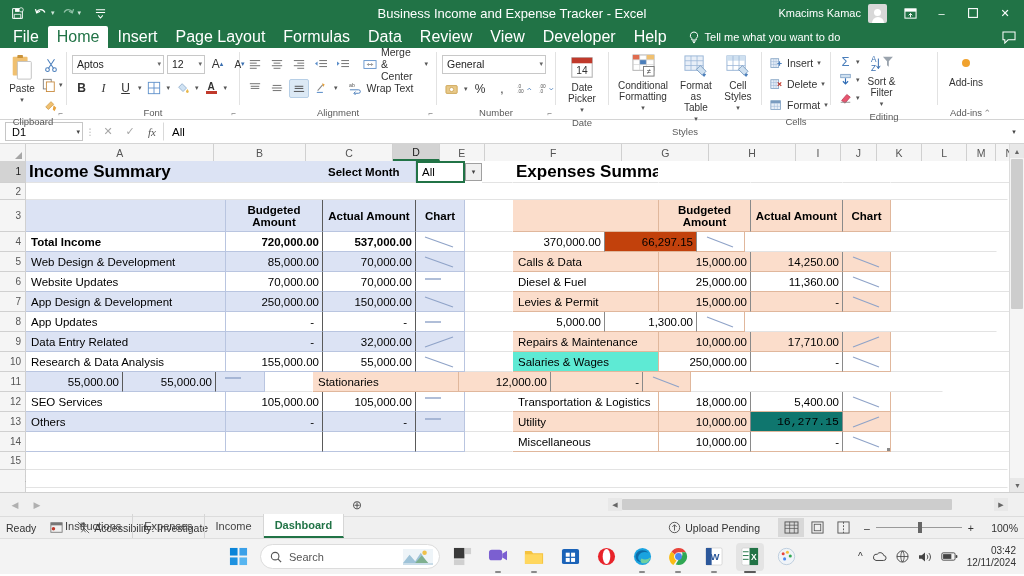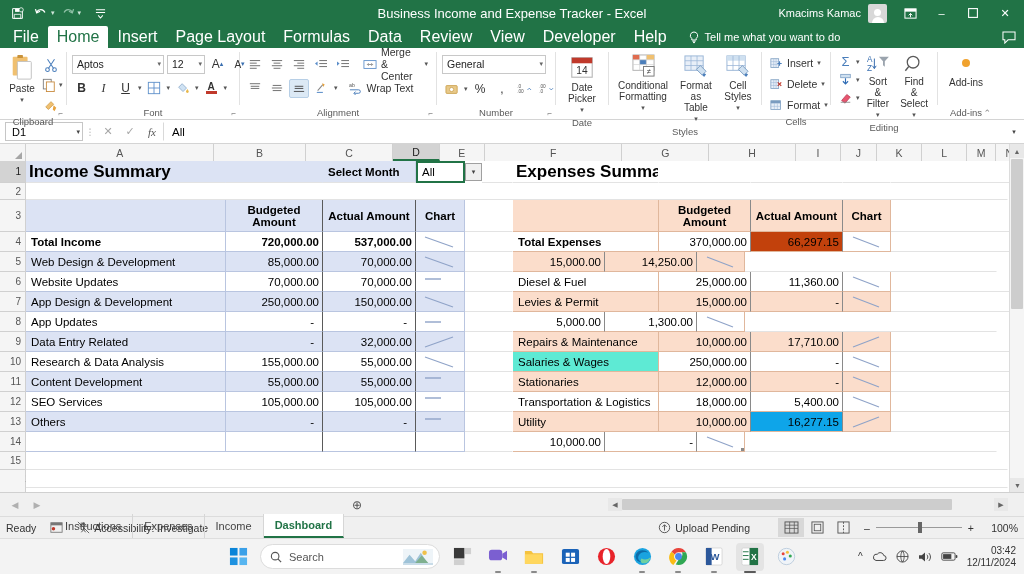--- a/index.html
+++ b/index.html
@@ -632,28 +632,20 @@
           </div>
         </div>
         <div class="bigbtn" style="width:40px;">
           <svg width="24" height="20" viewBox="0 0 26 22">
               <text x="1" y="9" font-size="9" fill="#3a6fb0" font-family="sans-serif">A</text>
               <text x="1" y="19" font-size="9" fill="#3a6fb0" font-family="sans-serif">Z</text>
               <path d="M9 5v11M7 13l2 3 2-3" stroke="#3a6fb0" stroke-width="1.1" fill="none"></path>
               <path d="M14 3h11l-4.5 5v6l-2-1.5V8z" fill="#9aa3ad"></path>
             </svg>
           <span class="lbl">Sort &amp; Filter</span>
-          <span class="caret">▾</span>
-        </div>
-        <div class="bigbtn" style="width:40px;">
-          <svg width="22" height="20" viewBox="0 0 24 22">
-              <circle cx="11" cy="9" r="6.4" fill="none" stroke="#5a5a5a" stroke-width="1.4"></circle>
-              <path d="M6.3 13.6L2.5 18.5" stroke="#5a5a5a" stroke-width="1.6"></path>
-            </svg>
-          <span class="lbl">Find &amp; Select</span>
           <span class="caret">▾</span>
         </div>
       </div>
       <div class="grp-label">Editing</div>
     </div>
     <div class="grp-sep"></div>
 
     <div class="grp" style="width:56px;">
       <div class="grp-body" style="justify-content:center;padding-top:6px;">
         <div class="bigbtn" style="width:46px;">
@@ -762,41 +754,41 @@
         <div class="gridrow">
           <div class="cell" style="width:200px;background:#fff;font-weight:bold;border-right-color:#b9c5e0;border-bottom-color:#b9c5e0;padding-left:5px;">Total Income</div>
           <div class="cell r" style="width:97px;background:#fff;font-weight:bold;border-right-color:#5a5a5a;border-bottom-color:#b9c5e0;">720,000.00</div>
           <div class="cell r" style="width:93px;background:#fff;font-weight:bold;border-right-color:#5a5a5a;border-bottom-color:#b9c5e0;">537,000.00</div>
           <div class="cell c" style="width:49px;background:#fff;border-right-color:#b9c5e0;border-bottom-color:#b9c5e0;">
             <svg width="34" height="14" viewBox="0 0 34 14">
                 <path d="M2 2 L30 12" stroke="#8fa3c8" stroke-width="1.1" fill="none"></path>
               </svg>
           </div>
           <div class="cell nb" style="width:48px;"></div>
-          <div class="cell" style="width:146px;background:#fff;font-weight:bold;border-right-color:#e0b79c;border-bottom-color:#e0b79c;padding-left:5px;">Total Expenses</div>
           <div class="cell r" style="width:92px;background:#fff;border-right-color:#8a8a8a;border-bottom-color:#e0b79c;">370,000.00</div>
           <div class="cell r" style="width:92px;background:#c2410c;border-right-color:#8a8a8a;border-bottom-color:#e0b79c;">66,297.15</div>
           <div class="cell c" style="width:48px;background:#fff;border-right-color:#e0b79c;border-bottom-color:#e0b79c;">
             <svg width="32" height="14" viewBox="0 0 32 14">
                 <path d="M2 2 L28 12" stroke="#8fa3c8" stroke-width="1.1" fill="none"></path>
               </svg>
           </div>
           <div class="cell nb" style="width:252px;"></div>
         </div>
 
         <div class="gridrow">
           <div class="cell" style="width:200px;background:#dce3f4;border-right-color:#b9c5e0;border-bottom-color:#b9c5e0;padding-left:5px;">Web Design &amp; Development</div>
           <div class="cell r" style="width:97px;background:#dce3f4;border-right-color:#5a5a5a;border-bottom-color:#b9c5e0;">85,000.00</div>
           <div class="cell r" style="width:93px;background:#dce3f4;border-right-color:#5a5a5a;border-bottom-color:#b9c5e0;">70,000.00</div>
           <div class="cell c" style="width:49px;background:#dce3f4;border-right-color:#b9c5e0;border-bottom-color:#b9c5e0;">
             <svg width="34" height="14" viewBox="0 0 34 14">
                 <path d="M2 2 L30 12" stroke="#8fa3c8" stroke-width="1.1" fill="none"></path>
               </svg>
           </div>
           <div class="cell nb" style="width:48px;"></div>
+          <div class="cell" style="width:146px;background:#fbddcb;border-right-color:#e0b79c;border-bottom-color:#e0b79c;padding-left:5px;">Calls &amp; Data</div>
           <div class="cell r" style="width:92px;background:#fbddcb;border-right-color:#8a8a8a;border-bottom-color:#e0b79c;">15,000.00</div>
           <div class="cell r" style="width:92px;background:#fbddcb;border-right-color:#8a8a8a;border-bottom-color:#e0b79c;">14,250.00</div>
           <div class="cell c" style="width:48px;background:#fbddcb;border-right-color:#e0b79c;border-bottom-color:#e0b79c;">
             <svg width="32" height="14" viewBox="0 0 32 14">
                 <path d="M2 2 L28 12" stroke="#8fa3c8" stroke-width="1.1" fill="none"></path>
               </svg>
           </div>
           <div class="cell nb" style="width:252px;"></div>
         </div>
 
@@ -898,21 +890,20 @@
           <div class="cell r" style="width:92px;background:#fff;border-right-color:#8a8a8a;border-bottom-color:#e0b79c;">-</div>
           <div class="cell c" style="width:48px;background:#fff;border-right-color:#e0b79c;border-bottom-color:#e0b79c;">
             <svg width="32" height="14" viewBox="0 0 32 14">
                 <path d="M2 2 L28 12" stroke="#8fa3c8" stroke-width="1.1" fill="none"></path>
               </svg>
           </div>
           <div class="cell nb" style="width:252px;"></div>
         </div>
 
         <div class="gridrow">
-          <div class="cell" style="width:200px;background:#dce3f4;border-right-color:#b9c5e0;border-bottom-color:#b9c5e0;padding-left:5px;">Content Development</div>
           <div class="cell r" style="width:97px;background:#dce3f4;border-right-color:#5a5a5a;border-bottom-color:#b9c5e0;">55,000.00</div>
           <div class="cell r" style="width:93px;background:#dce3f4;border-right-color:#5a5a5a;border-bottom-color:#b9c5e0;">55,000.00</div>
           <div class="cell c" style="width:49px;background:#dce3f4;border-right-color:#b9c5e0;border-bottom-color:#b9c5e0;">
             <svg width="34" height="14" viewBox="0 0 34 14">
                 <path d="M2 3 L18 3" stroke="#8fa3c8" stroke-width="1.4" fill="none"></path>
               </svg>
           </div>
           <div class="cell nb" style="width:48px;"></div>
           <div class="cell" style="width:146px;background:#fbddcb;border-right-color:#e0b79c;border-bottom-color:#e0b79c;padding-left:5px;">Stationaries</div>
           <div class="cell r" style="width:92px;background:#fbddcb;border-right-color:#8a8a8a;border-bottom-color:#e0b79c;">12,000.00</div>
@@ -951,35 +942,36 @@
           <div class="cell r" style="width:97px;background:#dce3f4;border-right-color:#5a5a5a;border-bottom-color:#b9c5e0;padding-right:8px;">-</div>
           <div class="cell r" style="width:93px;background:#dce3f4;border-right-color:#5a5a5a;border-bottom-color:#b9c5e0;padding-right:8px;">-</div>
           <div class="cell c" style="width:49px;background:#dce3f4;border-right-color:#b9c5e0;border-bottom-color:#b9c5e0;">
             <svg width="34" height="14" viewBox="0 0 34 14">
                 <path d="M2 4 L18 4" stroke="#8fa3c8" stroke-width="1.4" fill="none"></path>
               </svg>
           </div>
           <div class="cell nb" style="width:48px;"></div>
           <div class="cell" style="width:146px;background:#fbddcb;border-right-color:#e0b79c;border-bottom-color:#e0b79c;padding-left:5px;">Utility</div>
           <div class="cell r" style="width:92px;background:#fbddcb;border-right-color:#8a8a8a;border-bottom-color:#e0b79c;">10,000.00</div>
-          <div class="cell r" style="width:92px;background:#0ea5e9;border-right-color:#8a8a8a;border-bottom-color:#e0b79c;">16,277.15</div>
+          <div class="cell r" style="width:92px;background:#0f766e;border-right-color:#8a8a8a;border-bottom-color:#e0b79c;font-family:Liberation Mono, monospace;">16,277.15</div>
           <div class="cell c" style="width:48px;background:#fbddcb;border-right-color:#e0b79c;border-bottom-color:#e0b79c;">
             <svg width="32" height="14" viewBox="0 0 32 14">
                 <path d="M2 12 L28 2" stroke="#8fa3c8" stroke-width="1.1" fill="none"></path>
               </svg>
           </div>
           <div class="cell nb" style="width:252px;"></div>
         </div>
 
         <div class="gridrow">
           <div class="cell" style="width:200px;background:#fff;border-right-color:#b9c5e0;border-bottom-color:#b9c5e0;"></div>
           <div class="cell r" style="width:97px;background:#fff;border-right-color:#5a5a5a;border-bottom-color:#b9c5e0;"></div>
           <div class="cell r" style="width:93px;background:#fff;border-right-color:#5a5a5a;border-bottom-color:#b9c5e0;"></div>
           <div class="cell c" style="width:49px;background:#fff;border-right-color:#b9c5e0;border-bottom-color:#b9c5e0;"></div>
           <div class="cell nb" style="width:48px;"></div>
+          <div class="cell" style="width:146px;background:#fff;border-right-color:#e0b79c;border-bottom-color:#e0b79c;padding-left:5px;">Miscellaneous</div>
           <div class="cell r" style="width:92px;background:#fff;border-right-color:#8a8a8a;border-bottom-color:#e0b79c;">10,000.00</div>
           <div class="cell r" style="width:92px;background:#fff;border-right-color:#8a8a8a;border-bottom-color:#e0b79c;">-</div>
           <div class="cell c" style="width:48px;background:#fff;border-right-color:#e0b79c;border-bottom-color:#e0b79c;position:relative;">
             <svg width="32" height="14" viewBox="0 0 32 14">
                 <path d="M2 2 L28 12" stroke="#8fa3c8" stroke-width="1.1" fill="none"></path>
               </svg>
             <span style="position:absolute;right:-2px;bottom:-2px;width:5px;height:5px;background:#8a8a8a;"></span>
           </div>
           <div class="cell nb" style="width:252px;"></div>
         </div>
@@ -1036,21 +1028,21 @@
       <span>
           <svg width="13" height="13" viewBox="0 0 15 15">
             <circle cx="7.5" cy="3" r="1.6" fill="#555"></circle>
             <path d="M3 6h9M7.5 6v4M5 13l2.5-3 2.5 3" stroke="#555" stroke-width="1.1" fill="none"></path>
             <path d="M1 1l13 13" stroke="#555" stroke-width="1"></path>
           </svg>
         </span>
       <span>Accessibility: Investigate</span>
     </span>
     <div class="sb-right">
-      <span class="sb-item" style="margin-right:28px;align-items:flex-end;">
+      <span class="sb-item" style="margin-right:18px;align-items:flex-end;">
         <span>
             <svg width="13" height="13" viewBox="0 0 15 15">
               <circle cx="7.5" cy="7.5" r="6" fill="none" stroke="#555" stroke-width="1.1"></circle>
               <path d="M7.5 11V4.5M5 6.8l2.5-2.5 2.5 2.5" stroke="#555" stroke-width="1.1" fill="none"></path>
             </svg>
           </span>
         <span>Upload Pending</span>
       </span>
       <div class="viewbtn sel">
         <svg width="15" height="13" viewBox="0 0 16 14">

